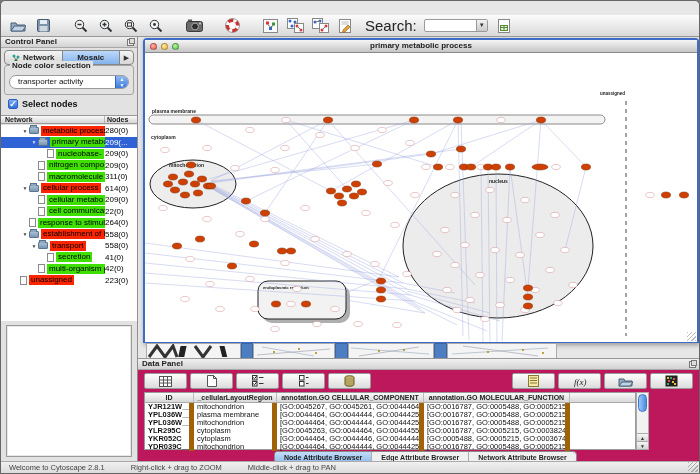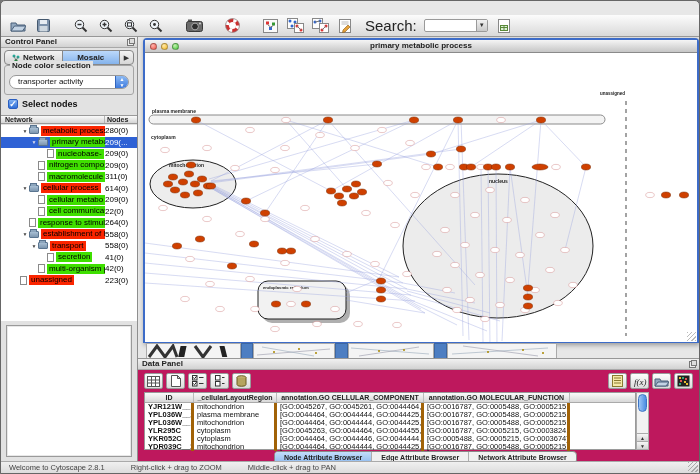--- a/index.html
+++ b/index.html
@@ -98,31 +98,31 @@
     background:repeating-linear-gradient(135deg,#bbb 0 1px,transparent 1px 3px); }
   .thumb-strip { position:absolute; left:8px; top:306px; height:15px; display:flex; }
   .thumb { border:1px solid #aaa; border-bottom:none; background:#f4f4f4; overflow:hidden; }
   .thumb.bluechunk { background:#4d7ec2; border-color:#3d66a0; }
 
   
   .data-panel { position:absolute; left:137px; top:357px; right:0; height:105px;
     background:#be185d; border-top:1px solid #979797; }
   .dp-toolbar { position:absolute; left:0; right:0; top:12px; height:20px; display:flex; align-items:center;
     padding:0 6px; gap:3px; }
-  .tbtn { width:19px; height:16px; border:1px solid #9a9a9a; border-radius:2px;
+  .tbtn { width:43px; height:16px; border:1px solid #9a9a9a; border-radius:2px;
     background:linear-gradient(#fdfdfd,#dcdcdc); display:flex; align-items:center; justify-content:center; }
   .dp-spacer { flex:1; }
   .dp-table { position:absolute; left:6px; top:33px; width:492px; height:58px; background:#fff;
     border:1px solid #9a9a9a; }
   .dt-head { display:flex; height:10px; background:linear-gradient(#fafafa,#d8d8d8); border-bottom:1px solid #aaa; }
   .dt-head .hc { font-size:7px; font-weight:bold; color:#222; text-align:center; line-height:9px;
     border-right:1px solid #bbb; overflow:hidden; white-space:nowrap; }
   .dt-row { display:flex; height:8px; }
   .dt-row .dc { font-size:7.5px; color:#111; line-height:8px; padding-left:3px;
-    border-right:3px solid #a16207; overflow:hidden; white-space:nowrap; }
+    border-right:5px solid #a16207; overflow:hidden; white-space:nowrap; }
   .dt-row .dc.id { font-weight:bold; }
   .c-id { width:49px; } .c-reg { width:83px; } .c-cc { width:147px; } .c-mf { width:146px; } .c-x { flex:1; border-right:none!important; }
   .dp-scroll { position:absolute; left:498px; top:33px; width:13px; height:58px;
     background:#f2f2f2; border:1px solid #aaa; }
   .dp-scroll .sthumb { position:absolute; left:1px; right:1px; top:1px; height:18px; border-radius:5px;
     background:linear-gradient(90deg,#9cc6f6,#4a8de2); border:1px solid #3d74c4; }
   .dp-scroll .sarr { position:absolute; left:0; right:0; height:8px; font-size:5px; text-align:center;
     line-height:8px; color:#333; background:linear-gradient(#f6f6f6,#d5d5d5); border-top:1px solid #aaa; }
   .sarr.up { bottom:8px; } .sarr.down { bottom:0; }
   .dp-tabs { position:absolute; left:136px; top:92px; height:13px; display:flex;

